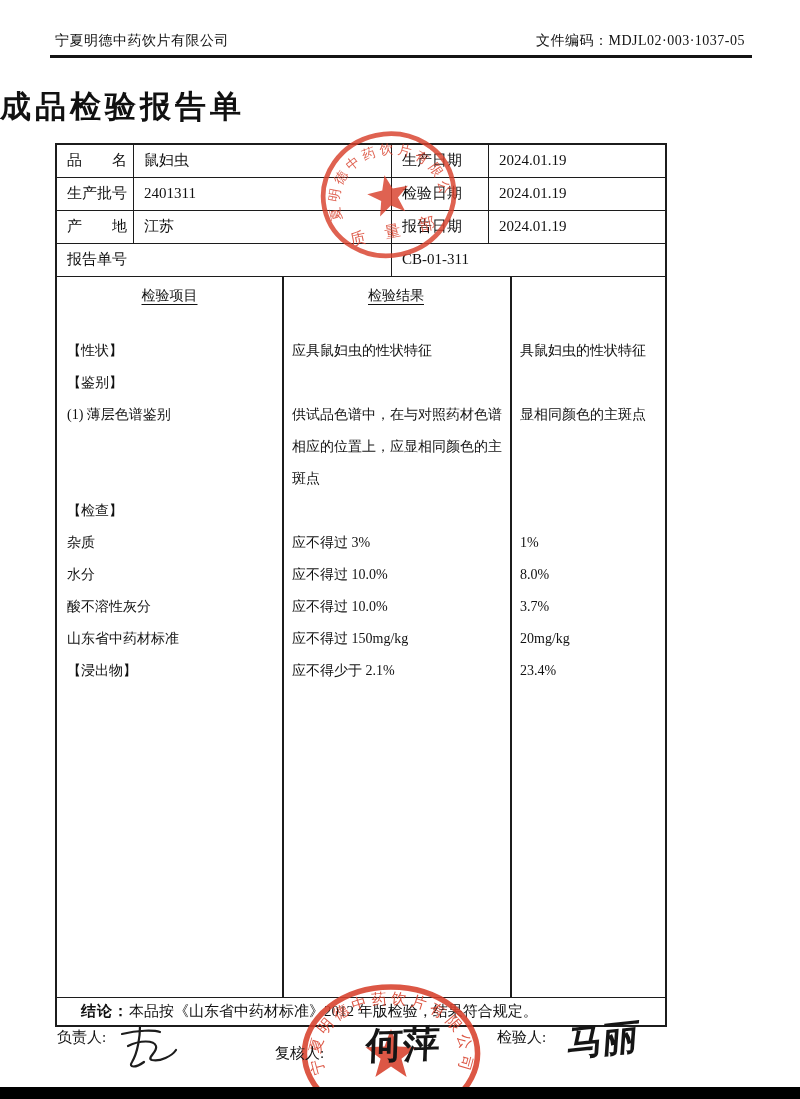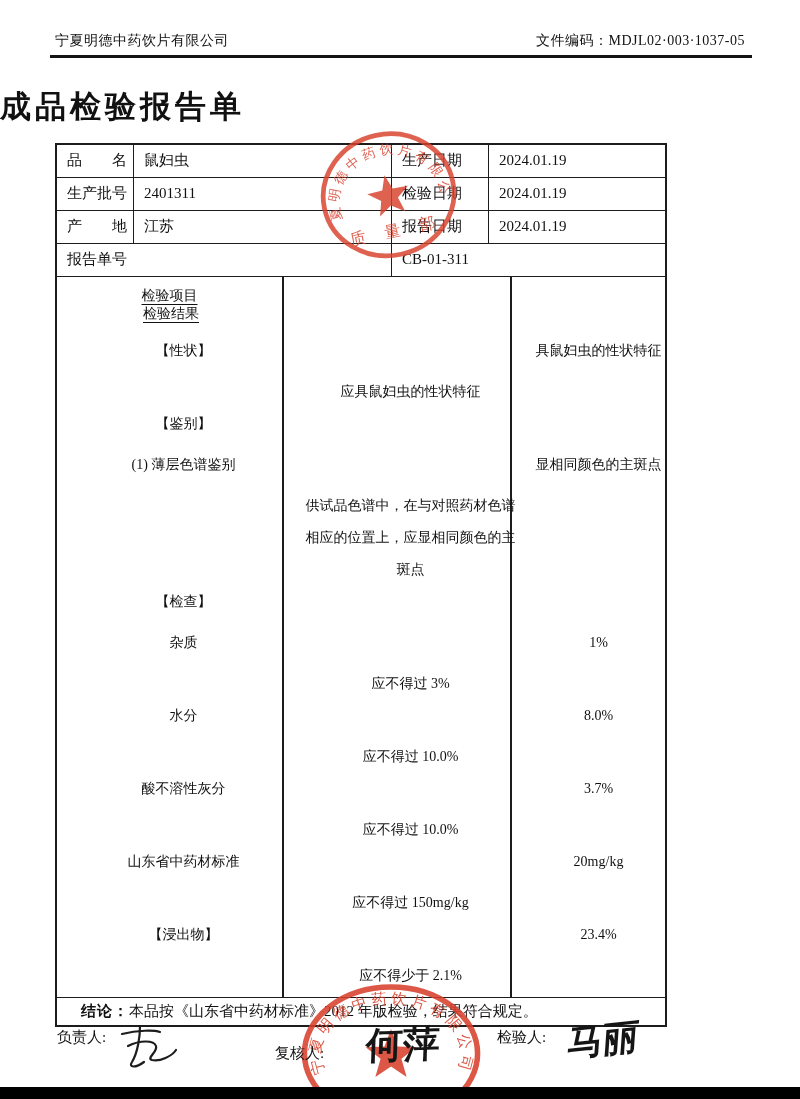--- a/index.html
+++ b/index.html
@@ -22,30 +22,30 @@
   .info .cell{box-sizing:border-box;border-right:1.5px solid #1c1c1c;
         border-bottom:1.5px solid #1c1c1c;line-height:31px;padding:0 6px 0 10px;
         white-space:nowrap;overflow:hidden;}
   .info .cell.last{border-right:none;}
   .info .span2{grid-column:1 / 3;}
   .info .span2v{grid-column:3 / 5;border-right:none;}
   
   .main{position:relative;height:720px;font-size:14px;}
   .vline{position:absolute;top:0;bottom:0;width:1.5px;background:#1c1c1c;}
   .vline.v1{left:225px;} .vline.v2{left:453px;}
-  .thead{display:flex;padding-top:10px;flex-direction:column;}
+  .thead{display:flex;padding-top:10px;}
   .thead .hc{box-sizing:border-box;text-align:center;font-size:14px;}
   .thead .hc:nth-child(1){width:225px;} .thead .hc:nth-child(2){width:228px;}
   .thead .hc:nth-child(3){flex:1;}
   .thead .hc span{text-decoration:underline;text-underline-offset:4px;}
-  .tbody{position:absolute;left:12px;right:0;top:58px;text-align:center;}
+  .tbody{position:absolute;left:0;right:0;top:58px;}
   .trow{display:flex;min-height:32px;line-height:32px;}
   .trow .cell{box-sizing:border-box;}
   .trow .c1{width:225px;padding-left:10px;padding-right:6px;}
-  .trow .c2{width:228px;padding-left:10px;padding-right:5px;margin-top:41px;}
+  .trow .c2{width:228px;padding-left:10px;padding-right:5px;}
   .trow .c3{flex:1;padding-left:10px;}
   
   .concl{border-top:1.5px solid #1c1c1c;height:27px;line-height:27px;
          font-size:15px;padding-left:24px;white-space:nowrap;}
   .concl b{letter-spacing:1px;}
   
   .stamp{position:absolute;pointer-events:none;}
   .stamp-top{left:312px;top:116px;width:152px;height:152px;transform:rotate(-12deg);opacity:.82;}
   .stamp-bottom{left:238px;top:704px;width:192px;height:146px;opacity:.88;}
   

